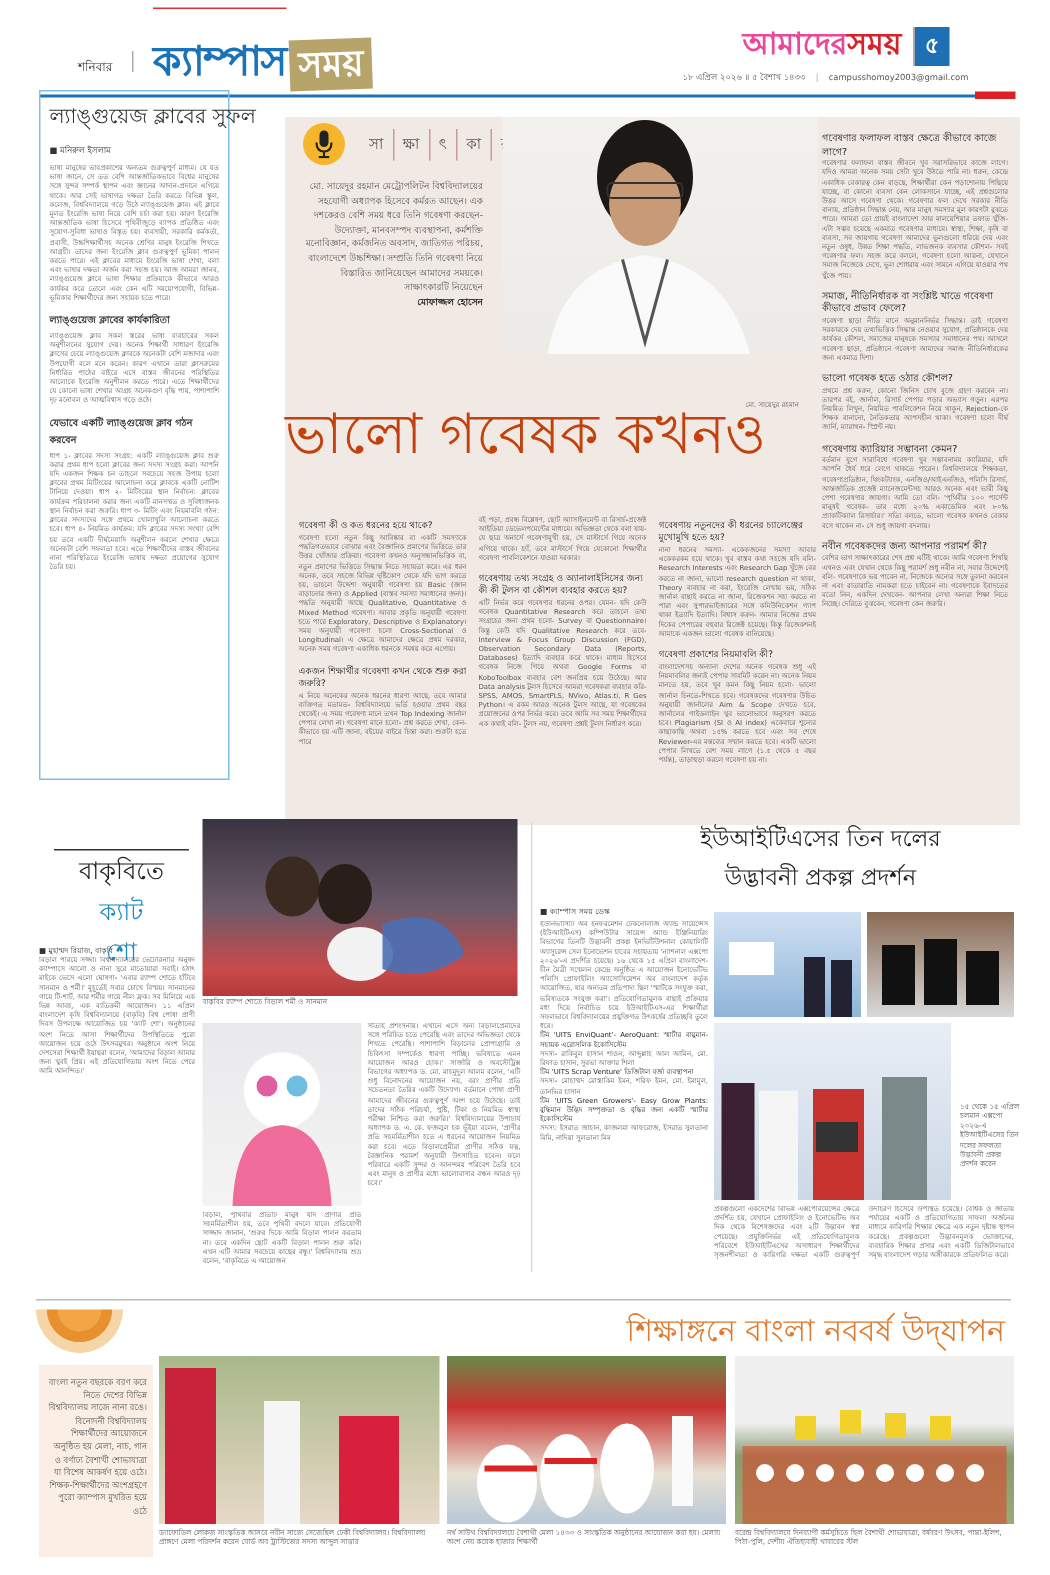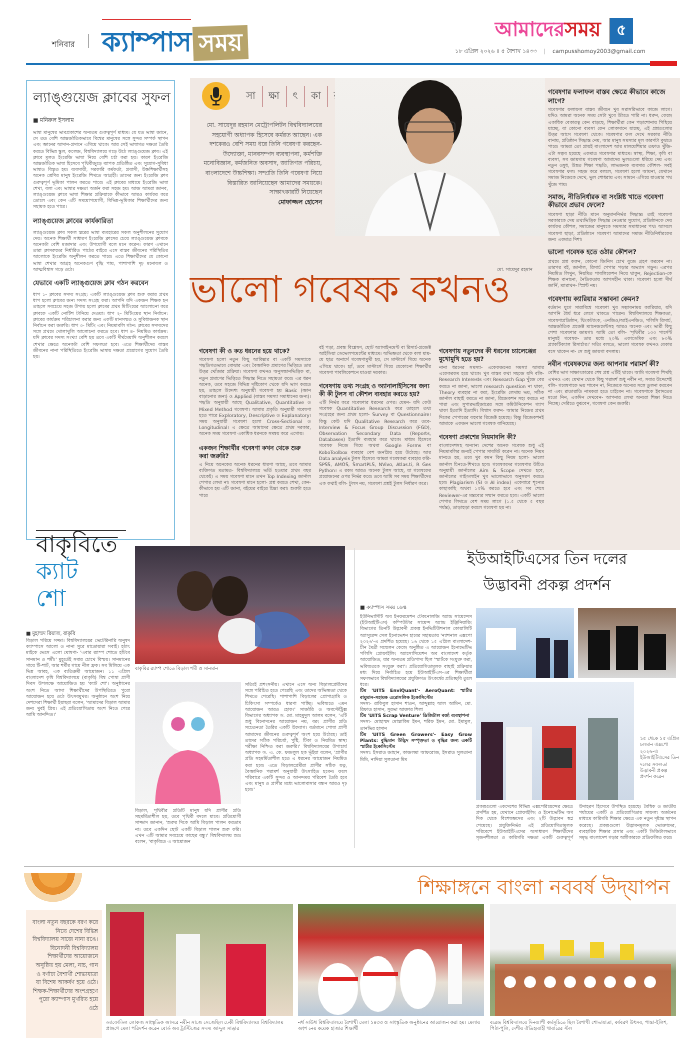--- a/index.html
+++ b/index.html
@@ -1,53 +1,53 @@
 <!DOCTYPE html>
 <html><head>
 <meta charset="utf-8">
 <style>
 *{box-sizing:border-box;margin:0;padding:0}
 body{width:700px;height:1050px;background:#fff;font-family:"DejaVu Sans",sans-serif;color:#333;overflow:hidden;position:relative}
 .abs{position:absolute}
 .tiny{font-size:4.6px;line-height:6.2px;color:#555;text-align:justify}
-.sub{font-weight:bold;color:#222}
+.sub{font-weight:normal;color:#222}
 
 .hdr-day{left:52px;top:38px;font-size:8px;color:#333}
 .hdr-sep{left:88px;top:34px;width:1px;height:14px;background:#aaa}
 .logo-l{left:102px;top:18px;height:42px;display:flex;align-items:flex-end}
-.logo-campus{font-size:27px;font-weight:bold;color:#1a73b8;letter-spacing:-1px;line-height:36px;border-top:1px solid #d33;padding-top:4px}
+.logo-campus{font-size:27px;font-weight:bold;color:#1a73b8;letter-spacing:-1px;line-height:36px;border-top:1px solid #d33;padding-top:18px}
 .logo-somoy{font-size:24px;font-weight:bold;color:#fff;background:#b7a46b;padding:0 6px;line-height:34px;margin-left:2px;transform:rotate(-2deg)}
 .hdr-rule{left:26px;top:63px;width:624px;height:2px;background:#1a73b8}
 .hdr-red{left:650px;top:61px;width:27px;height:5px;background:#e02020}
 .logo-r{left:495px;top:14px;display:flex;align-items:center}
 .logo-amader{font-size:20px;font-weight:bold;color:#ec4899}
 .logo-somoy2{font-size:20px;font-weight:bold;color:#d4232a}
 .page-no{width:24px;height:26px;background:#1f6fb5;color:#fff;font-size:15px;font-weight:bold;display:flex;align-items:center;justify-content:center;margin-left:8px;border-left:1px solid #aaa}
 .hdr-date{left:455px;top:47px;font-size:5.6px;color:#555}
 
-.lbox{left:26px;top:80px;width:149px;height:460px;border:1.5px solid #7fbfe0;padding:6px 6px}
+.lbox{left:26px;top:60px;width:127px;height:460px;border:1.5px solid #7fbfe0;padding:6px 6px}
 .lbox h2{font-size:13.5px;font-weight:normal;color:#333;margin-bottom:6px;white-space:nowrap}
 .lbox .by{font-size:5.6px;margin-bottom:5px}
 .lbox .sec{font-size:6.4px;font-weight:bold;margin:5px 0 3px}
 
 .ibox{left:190px;top:78px;width:490px;height:472px;background:#f1e9e4}
 .mic{left:202px;top:82px;width:28px;height:28px;border-radius:50%;background:#f5b52c;display:flex;align-items:center;justify-content:center}
 .sk{left:240px;top:86px;display:flex;font-size:10px;color:#555}
 .sk span{padding:2px 6px;border-left:1px solid #c99;}
 .intro{left:200px;top:120px;width:122px;font-size:6px;line-height:9.6px;color:#555;text-align:right}
 .intro b{color:#222}
 .photo{left:335px;top:78px;width:210px;height:158px;background:linear-gradient(180deg,#f3f1ee 0%,#ecebe8 100%)}
 .cap-photo{left:497px;top:266px;font-size:4.6px;color:#555}
 .headline{left:190px;top:272px;width:350px;text-align:left;font-size:37px;line-height:35px;color:#c2410c}
 .col{width:112px}
 .col .sub{font-size:6px;line-height:8px;margin:2px 0 2px}
 .rcol{left:548px;top:88px;width:124px}
 .rcol .sub{font-size:6.4px;line-height:8.6px;margin:0 0 2px}
 
-.cat-title{left:36px;top:530px;width:90px;text-align:left;font-size:23px;line-height:27px}
+.cat-title{left:36px;top:566px;width:90px;text-align:center;font-size:16px;line-height:27px}
 .cat-t1{color:#222;border-top:1px solid #333}
 .cat-t2{color:#1f8ac8}
 .cat-by{left:26px;top:630px;font-size:5px}
 .img{background:#ccc;overflow:hidden}
 
 .uits-title{left:392px;top:546px;width:310px;text-align:center;font-size:15px;line-height:26px;color:#222}
 .uits-rule{left:354px;top:548px;width:1px;height:300px;background:#ddd}
 
 .pb-rule{left:24px;top:866px;width:650px;height:1px;background:#bbb}
 .pb-title{left:190px;top:872px;width:480px;text-align:right;font-size:20px;color:#e07a2e}

